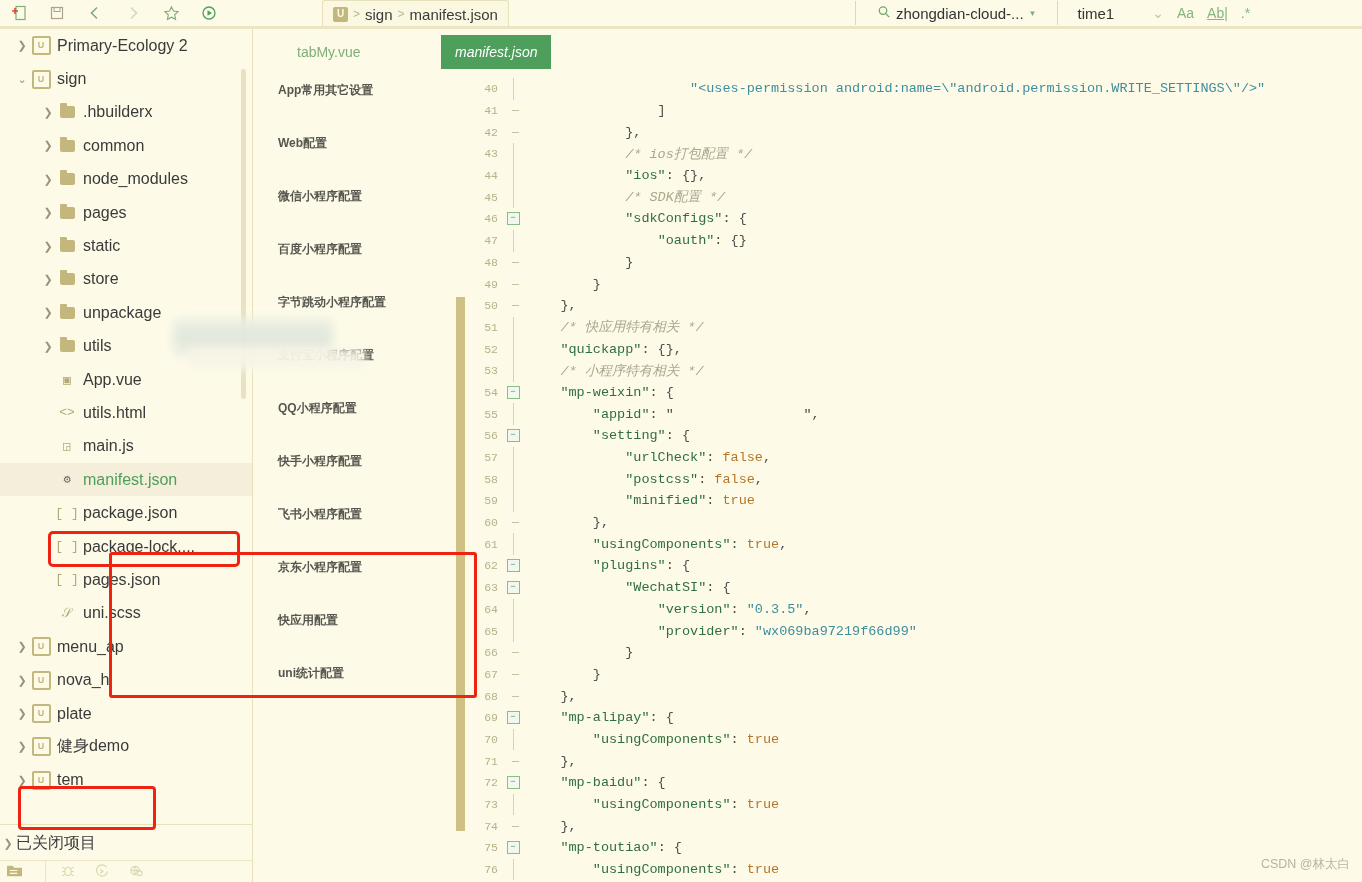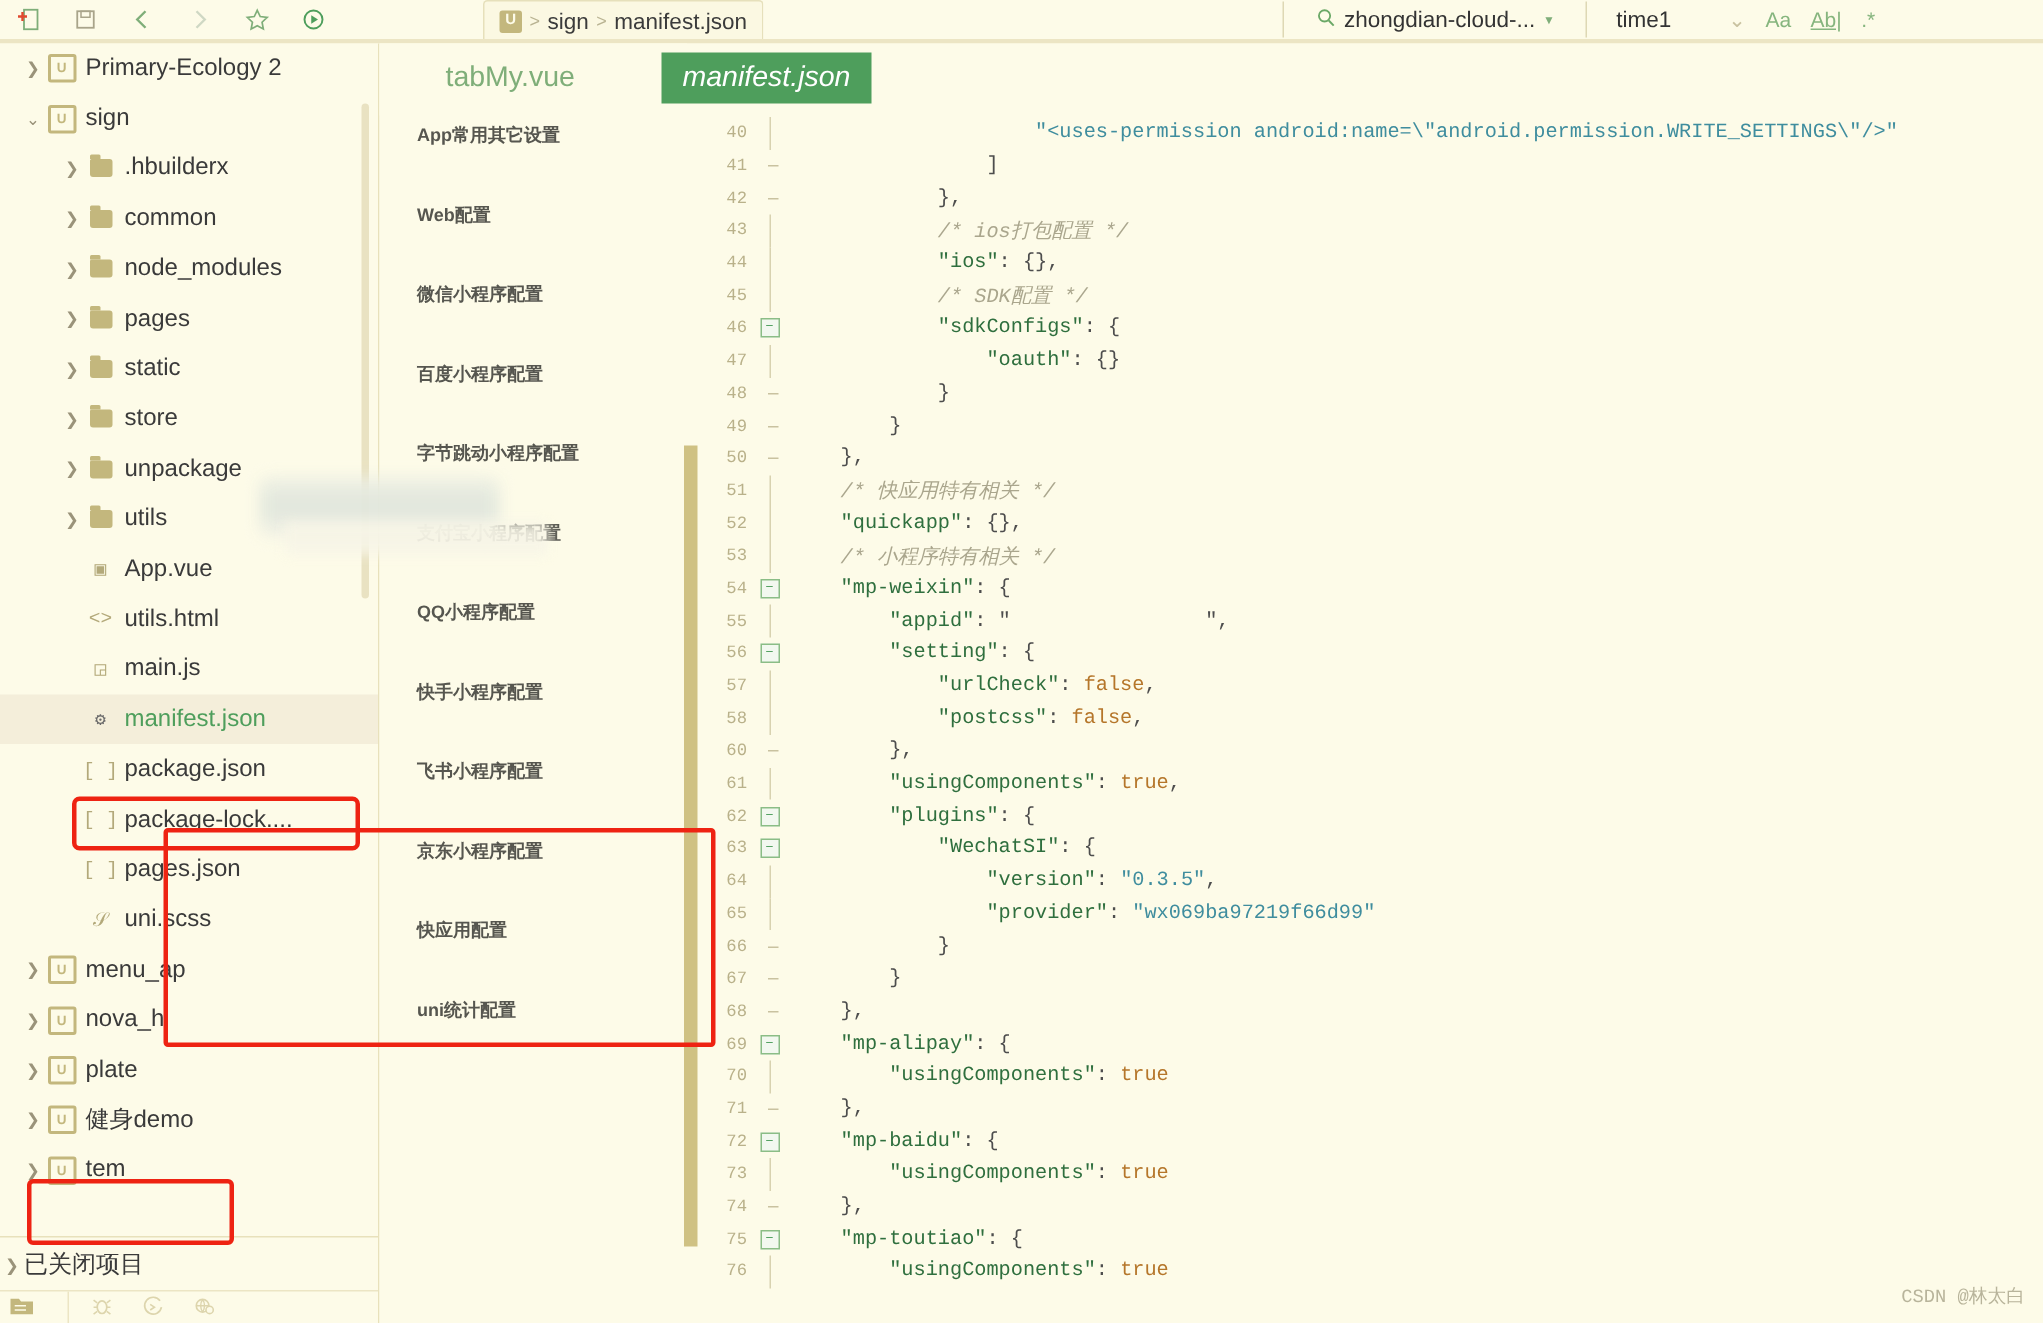--- a/index.html
+++ b/index.html
@@ -120,21 +120,21 @@
     position:absolute;left:456px;top:297px;width:9px;height:534px;
     background:#cfc183;border-radius:0;
   }
   
   #tabbar{
     position:absolute;left:253px;top:29px;width:1109px;height:48px;
     background:#fdfbe8;
   }
   .tab{
     position:absolute;top:6px;height:34px;display:flex;align-items:center;
-    padding:0 14px;font-size:19px;cursor:pointer;
+    padding:0 14px;font-size:14px;cursor:pointer;
   }
   .tab.inactive{left:30px;color:#7fae79;}
   .tab.active{left:188px;background:#4e9e5c;color:#ffffff;font-style:italic;}
   
   #editor{
     position:absolute;left:466px;top:78px;width:896px;height:804px;
     background:#fdfbe8;overflow:hidden;
     font-family:"Liberation Mono","DejaVu Sans Mono",monospace;
   }
   .cl{
@@ -170,21 +170,21 @@
     background:linear-gradient(180deg,#eef0e4 0%,#dfe6dc 50%,#f3f2e6 100%);
     filter:blur(5px);z-index:4;border-radius:6px;opacity:.95;
   }
   #setting-blur{
     position:absolute;left:190px;top:348px;width:175px;height:22px;
     background:#f7f5e7;filter:blur(4px);z-index:4;opacity:.9;
   }
   
   #watermark{
     position:absolute;right:12px;bottom:9px;font-size:12.5px;color:#b8b49b;
-    font-family:Liberation Mono, monospace;
+    font-family:Liberation Sans, sans-serif;
   }
 </style>
 </head>
 <body>
 
 <div id="toolbar">
   <div class="tb-icon">
     <svg width="16" height="16" viewBox="0 0 16 16">
         <rect x="5" y="1.5" width="9" height="13" fill="none" stroke="#7fae79" stroke-width="1.2"></rect>
         <path d="M1 6h6M4 3v6" stroke="#e04a2f" stroke-width="1.6"></path>
@@ -519,20 +519,21 @@
     <div class="cl"><span class="lnum">49</span><span class="fold"><span class="tick"></span></span><span class="code"><span class="p">        }</span></span></div>
     <div class="cl"><span class="lnum">50</span><span class="fold"><span class="tick"></span></span><span class="code"><span class="p">    },</span></span></div>
     <div class="cl"><span class="lnum">51</span><span class="fold"><span class="bar"></span></span><span class="code"><span class="c">    /* 快应用特有相关 */</span></span></div>
     <div class="cl"><span class="lnum">52</span><span class="fold"><span class="bar"></span></span><span class="code"><span class="p">    </span><span class="k">"quickapp"</span><span class="p">: {},</span></span></div>
     <div class="cl"><span class="lnum">53</span><span class="fold"><span class="bar"></span></span><span class="code"><span class="c">    /* 小程序特有相关 */</span></span></div>
     <div class="cl"><span class="lnum">54</span><span class="fold"><span class="box">−</span></span><span class="code"><span class="p">    </span><span class="k">"mp-weixin"</span><span class="p">: {</span></span></div>
     <div class="cl"><span class="lnum">55</span><span class="fold"><span class="bar"></span></span><span class="code"><span class="p">        </span><span class="k">"appid"</span><span class="p">: "</span><span class="s">                </span><span class="p">",</span></span></div>
     <div class="cl"><span class="lnum">56</span><span class="fold"><span class="box">−</span></span><span class="code"><span class="p">        </span><span class="k">"setting"</span><span class="p">: {</span></span></div>
     <div class="cl"><span class="lnum">57</span><span class="fold"><span class="bar"></span></span><span class="code"><span class="p">            </span><span class="k">"urlCheck"</span><span class="p">: </span><span class="b">false</span><span class="p">,</span></span></div>
     <div class="cl"><span class="lnum">58</span><span class="fold"><span class="bar"></span></span><span class="code"><span class="p">            </span><span class="k">"postcss"</span><span class="p">: </span><span class="b">false</span><span class="p">,</span></span></div>
+    <div class="cl"><span class="lnum">59</span><span class="fold"><span class="bar"></span></span><span class="code"><span class="p">            </span><span class="k">"minified"</span><span class="p">: </span><span class="b">true</span></span></div>
     <div class="cl"><span class="lnum">60</span><span class="fold"><span class="tick"></span></span><span class="code"><span class="p">        },</span></span></div>
     <div class="cl"><span class="lnum">61</span><span class="fold"><span class="bar"></span></span><span class="code"><span class="p">        </span><span class="k">"usingComponents"</span><span class="p">: </span><span class="b">true</span><span class="p">,</span></span></div>
     <div class="cl"><span class="lnum">62</span><span class="fold"><span class="box">−</span></span><span class="code"><span class="p">        </span><span class="k">"plugins"</span><span class="p">: {</span></span></div>
     <div class="cl"><span class="lnum">63</span><span class="fold"><span class="box">−</span></span><span class="code"><span class="p">            </span><span class="k">"WechatSI"</span><span class="p">: {</span></span></div>
     <div class="cl"><span class="lnum">64</span><span class="fold"><span class="bar"></span></span><span class="code"><span class="p">                </span><span class="k">"version"</span><span class="p">: </span><span class="s">"0.3.5"</span><span class="p">,</span></span></div>
     <div class="cl"><span class="lnum">65</span><span class="fold"><span class="bar"></span></span><span class="code"><span class="p">                </span><span class="k">"provider"</span><span class="p">: </span><span class="s">"wx069ba97219f66d99"</span></span></div>
     <div class="cl"><span class="lnum">66</span><span class="fold"><span class="tick"></span></span><span class="code"><span class="p">            }</span></span></div>
     <div class="cl"><span class="lnum">67</span><span class="fold"><span class="tick"></span></span><span class="code"><span class="p">        }</span></span></div>
     <div class="cl"><span class="lnum">68</span><span class="fold"><span class="tick"></span></span><span class="code"><span class="p">    },</span></span></div>
     <div class="cl"><span class="lnum">69</span><span class="fold"><span class="box">−</span></span><span class="code"><span class="p">    </span><span class="k">"mp-alipay"</span><span class="p">: {</span></span></div>

